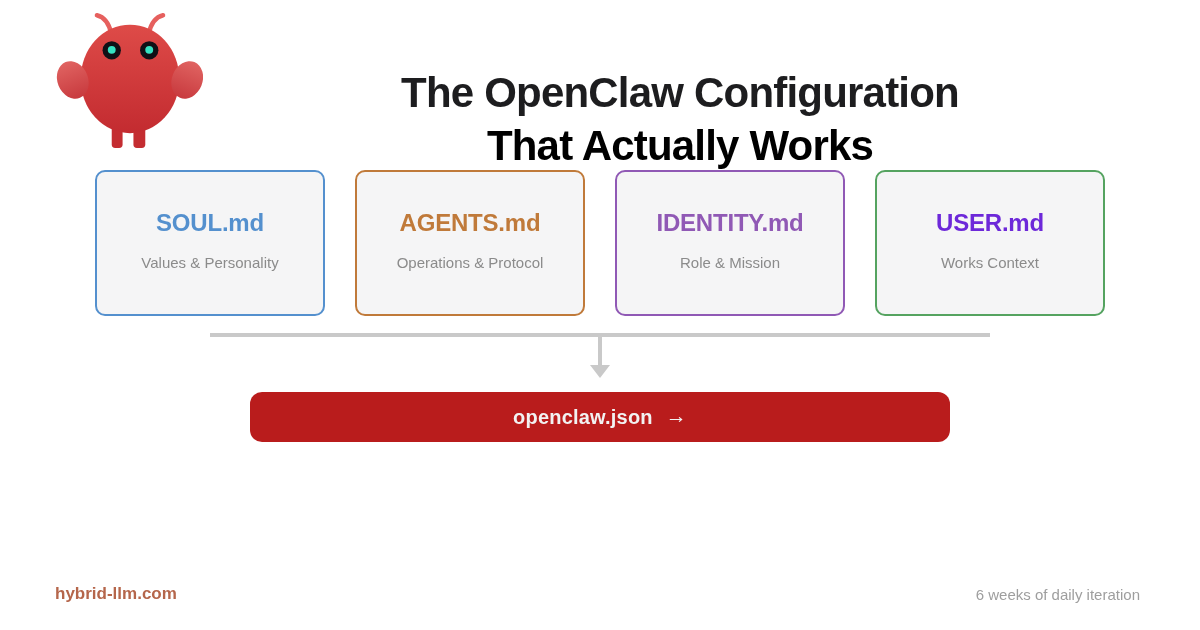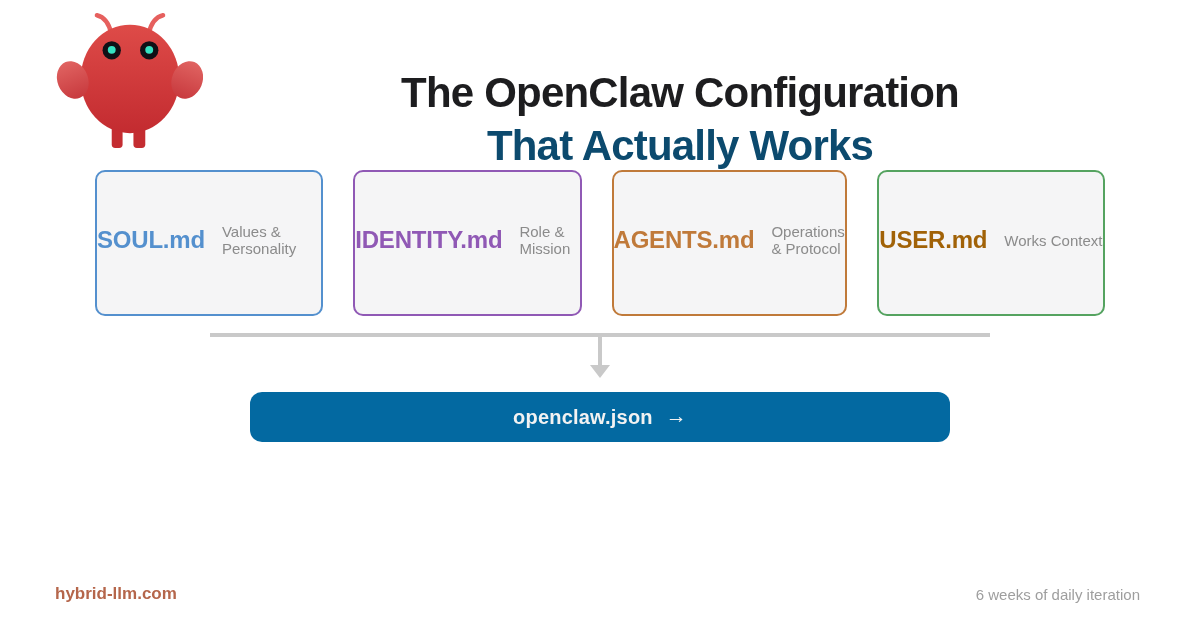--- a/index.html
+++ b/index.html
@@ -10,29 +10,29 @@
     -webkit-font-smoothing:antialiased;
   }
   
   .mascot{position:absolute;left:55px;top:3px;width:148px;height:148px;}
   .title-block{
     position:absolute;left:220px;right:60px;top:30px;
     text-align:center;font-weight:700;letter-spacing:-0.8px;
     line-height:53px;font-size:42px;
   }
   .title-line1{color:#1d1d1f;display:block;margin-top:36px;}
-  .title-line2{color:#0c4a6e;display:block;}
+  .title-line2{color:#000000;display:block;}
   
   .cards{
     position:absolute;left:95px;top:170px;width:1010px;height:140px;
     display:flex;gap:30px;
   }
   .card{
     flex:1 1 0;height:136px;border:2px solid #999;border-radius:10px;
-    background:#f5f5f6;display:flex;flex-direction:row;
+    background:#f5f5f6;display:flex;flex-direction:column;
     align-items:center;justify-content:center;gap:17px;padding-bottom:6px;
     box-sizing:content-box;
   }
   .card-title{font-size:24px;font-weight:700;letter-spacing:-0.2px;}
   .card-subtitle{font-size:15px;color:#8b8b8b;}
   
   .h-line{position:absolute;left:210px;top:333px;width:780px;height:4px;background:#c9c9c9;}
   .v-line{position:absolute;left:598px;top:335px;width:4px;height:31px;background:#c9c9c9;}
   .arrow-head{
     position:absolute;left:590px;top:365px;width:0;height:0;
@@ -94,37 +94,37 @@
 <div class="title-block">
   <span class="title-line1">The OpenClaw Configuration</span>
   <span class="title-line2">That Actually Works</span>
 </div>
 
 <div class="cards">
   <div class="card" style="border-color: rgb(84, 144, 206);">
     <div class="card-title" style="color: rgb(84, 144, 206);">SOUL.md</div>
     <div class="card-subtitle">Values &amp; Personality</div>
   </div>
+  <div class="card" style="border-color: rgb(192, 122, 58);">
+    <div class="card-title" style="color: rgb(192, 122, 58);">AGENTS.md</div>
+    <div class="card-subtitle">Operations &amp; Protocol</div>
+  </div>
   <div class="card" style="border-color: rgb(144, 89, 181);">
     <div class="card-title" style="color: rgb(144, 89, 181);">IDENTITY.md</div>
     <div class="card-subtitle">Role &amp; Mission</div>
   </div>
-  <div class="card" style="border-color: rgb(192, 122, 58);">
-    <div class="card-title" style="color: rgb(192, 122, 58);">AGENTS.md</div>
-    <div class="card-subtitle">Operations &amp; Protocol</div>
-  </div>
   <div class="card" style="border-color: rgb(85, 163, 96);">
-    <div class="card-title" style="color: #a16207;">USER.md</div>
+    <div class="card-title" style="color: #6d28d9;">USER.md</div>
     <div class="card-subtitle">Works Context</div>
   </div>
 </div>
 
 <div class="h-line"></div>
 <div class="v-line"></div>
 <div class="arrow-head"></div>
 
-<div class="pill" style="background: #0369a1;">
+<div class="pill" style="background: #b91c1c;">
   <span>openclaw.json</span>
   <span class="arrow-glyph">→</span>
 </div>
 
 <div class="footer-site" style="color: rgb(181, 102, 75);">hybrid-llm.com</div>
 <div class="footer-note">6 weeks of daily iteration</div>
 
 </body></html>

